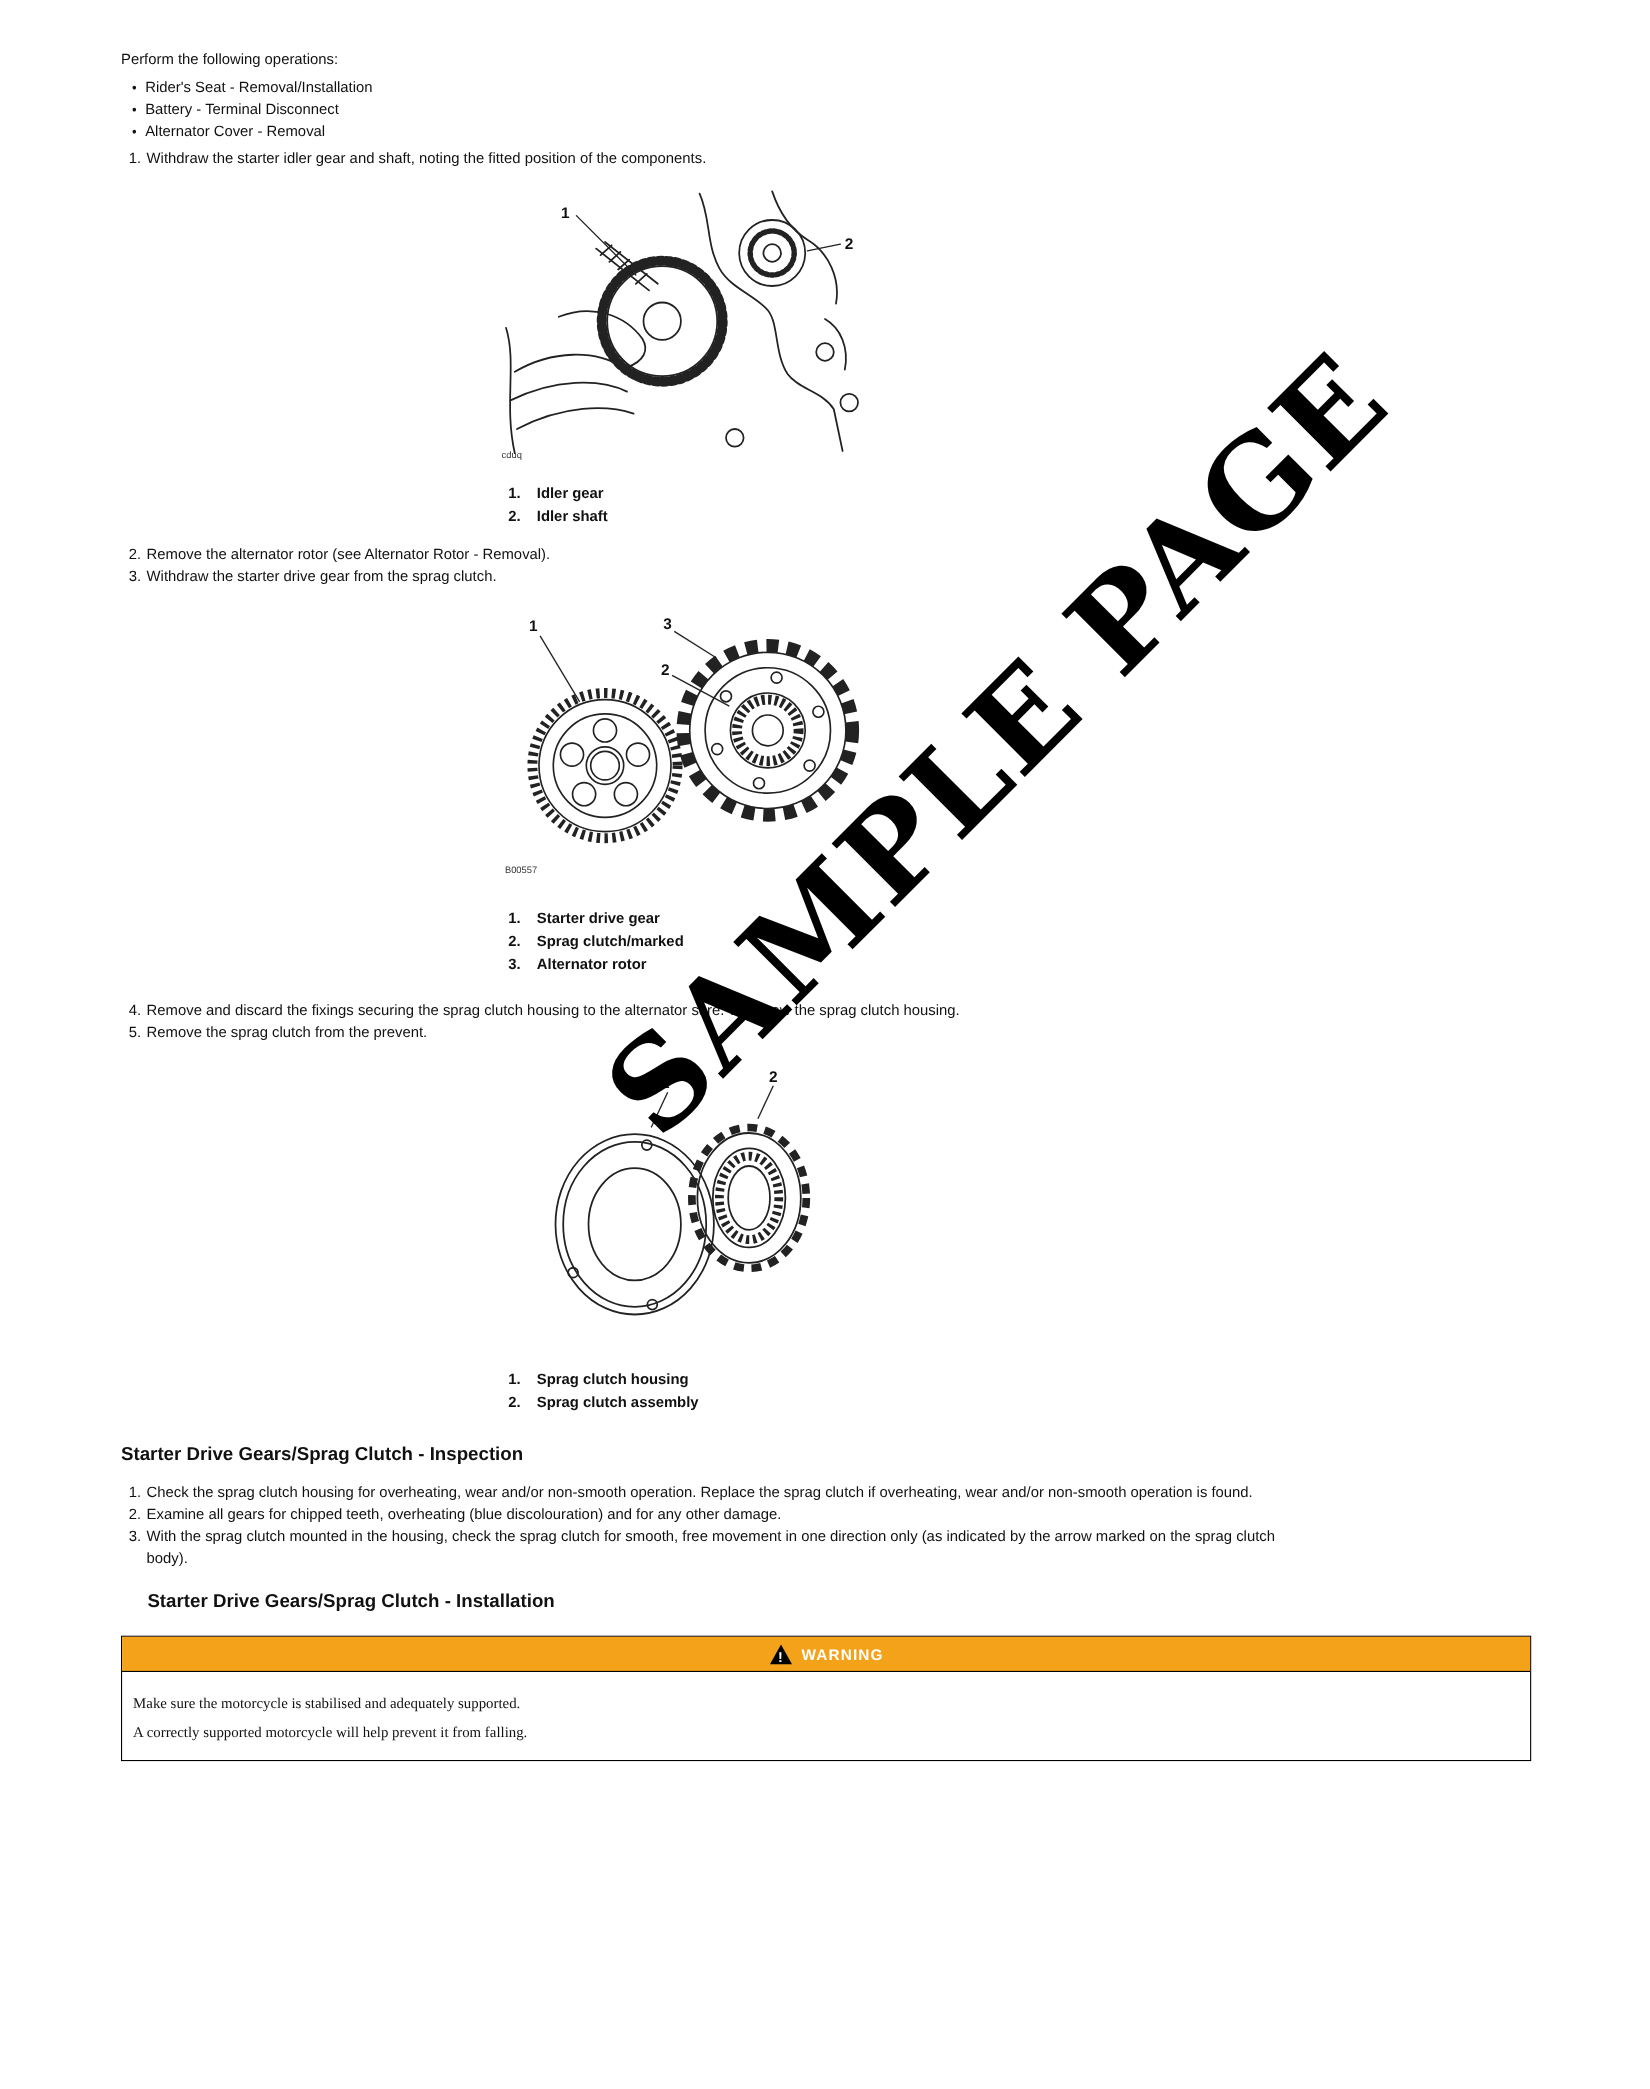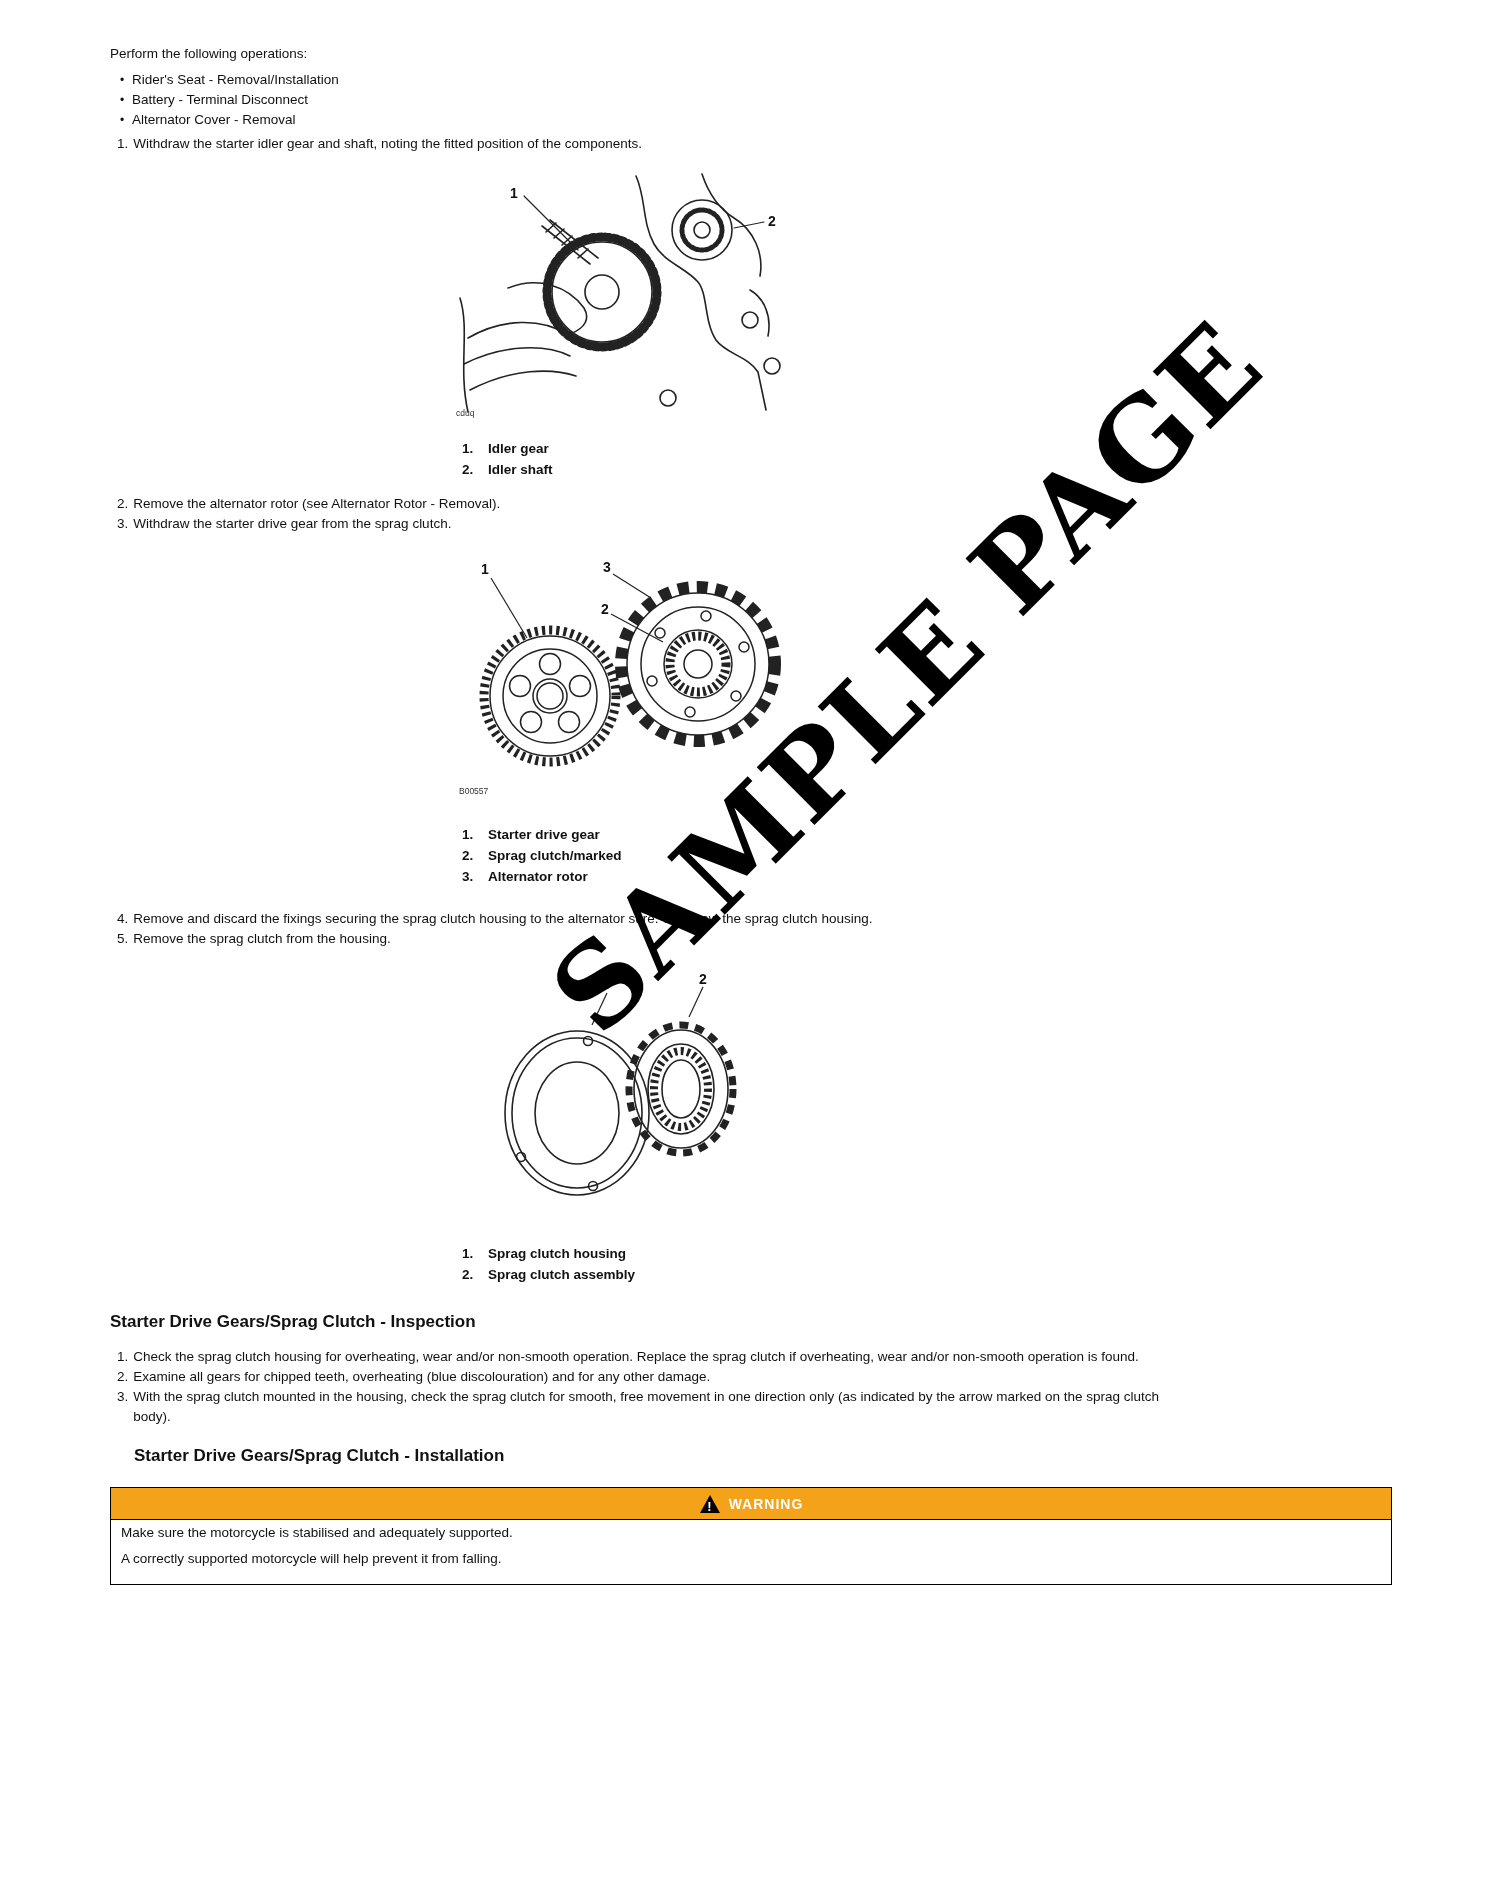--- a/index.html
+++ b/index.html
@@ -41,21 +41,21 @@
   .h2b { margin-top:20px;margin-left:24px; }
   .insp-steps { margin-top:16px; }
 
   .warnbox { margin-top:22px; border:1px solid #000; }
   .warnhead {
     height:32px; display:flex; align-items:center; justify-content:center; gap:8px;
     background:#F5A21B; border-bottom:1px solid #000;
     color:#fff; font-weight:bold; font-size:14px; letter-spacing:1px;
   }
   .wicon { width:22px; height:20px; display:block; }
-  .warnbody { padding:0 12px 12px 10px; line-height:26px; }
+  .warnbody { padding:16px 12px 12px 10px; line-height:26px;font-family:Liberation Serif, serif; }
 
   .watermark {
     position:absolute; left:498px; top:602px; width:816px; height:150px;
     display:flex; align-items:center; justify-content:center;
     transform:rotate(-45deg);
     font-family:"DejaVu Serif", serif; font-weight:bold; font-size:112px;
     letter-spacing:2px; color:#000; white-space:nowrap;
     pointer-events:none; z-index:5;
   }
 
@@ -200,21 +200,21 @@
       </div>
     </div>
 
     <div class="steps" style="margin-top:22px">
       <div class="step">
         <span class="num">4.</span>
         <span class="text">Remove and discard the fixings securing the sprag clutch housing to the alternator sure. Withdraw the sprag clutch housing.</span>
       </div>
       <div class="step">
         <span class="num">5.</span>
-        <span class="text">Remove the sprag clutch from the housing.</span>
+        <span class="text">Remove the sprag clutch from the prevent.</span>
       </div>
     </div>
 
     <div class="fig fig3">
       <svg viewBox="0 0 260 252">
         <g stroke="#222" fill="none" stroke-width="1.6">
           <ellipse cx="82" cy="142" rx="72" ry="82"></ellipse>
           <ellipse cx="82" cy="142" rx="65" ry="75"></ellipse>
           <ellipse cx="82" cy="142" rx="42" ry="51"></ellipse>
           <circle cx="93" cy="70" r="4.5"></circle>

